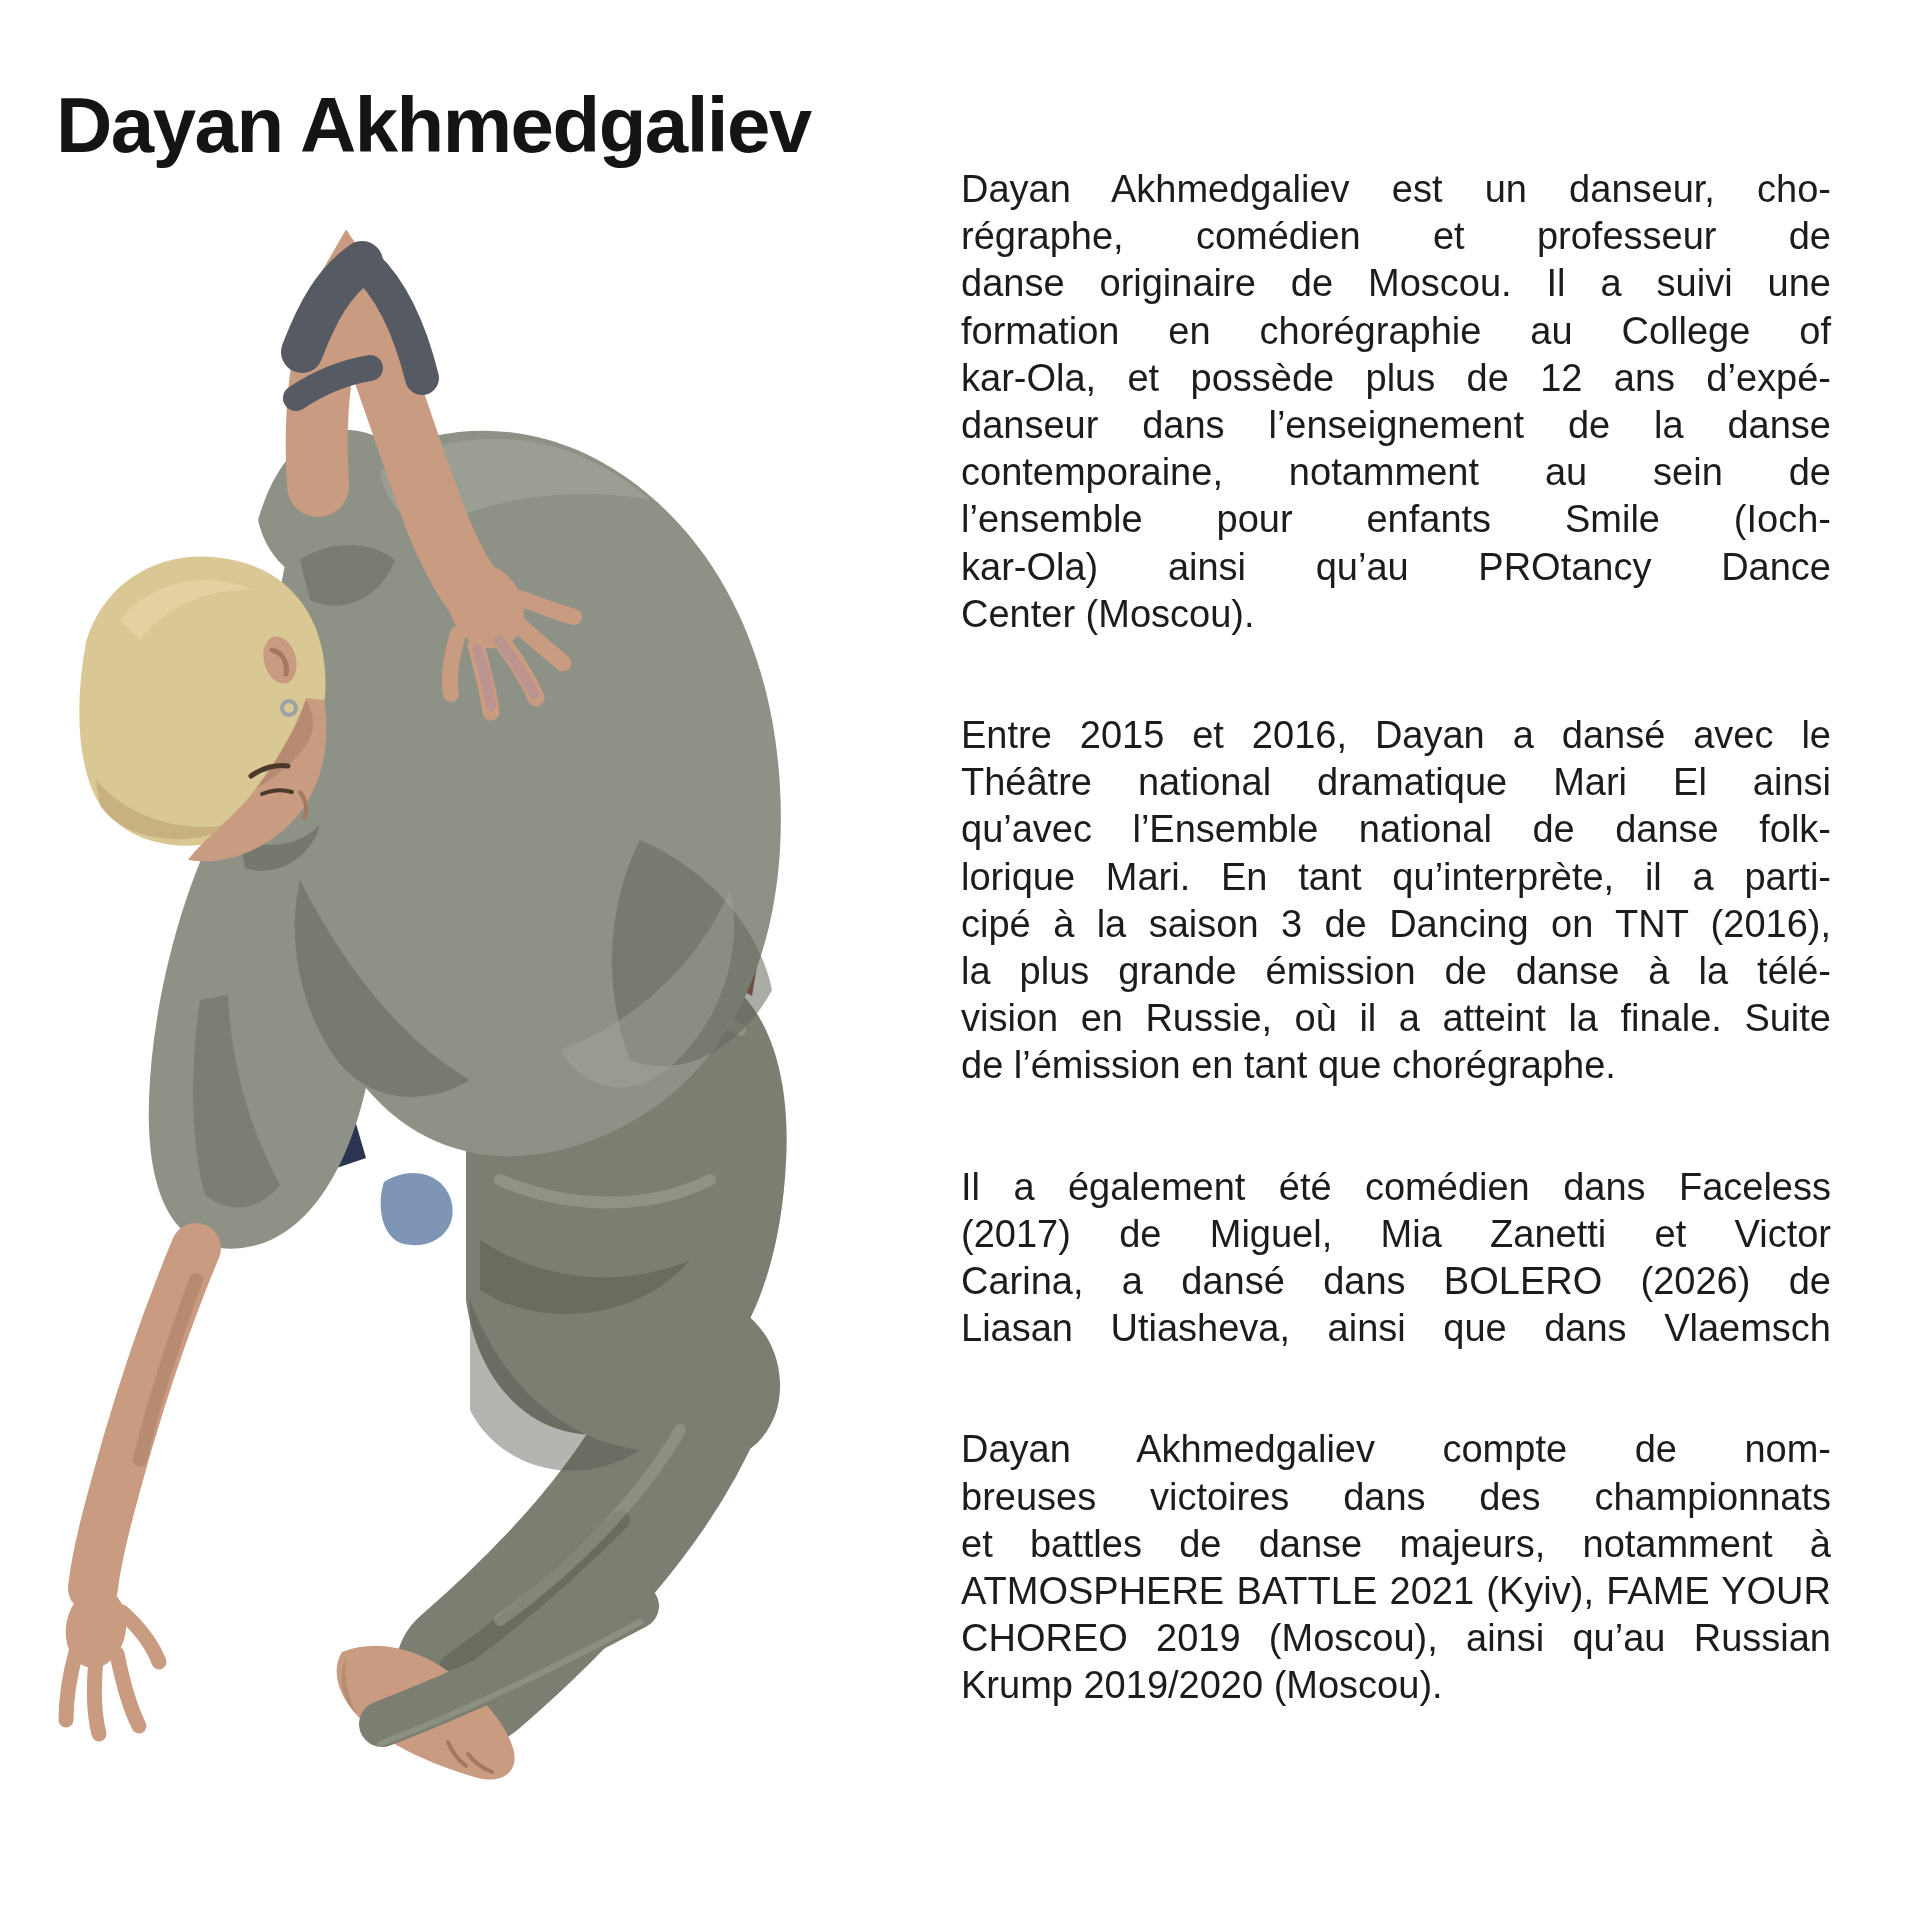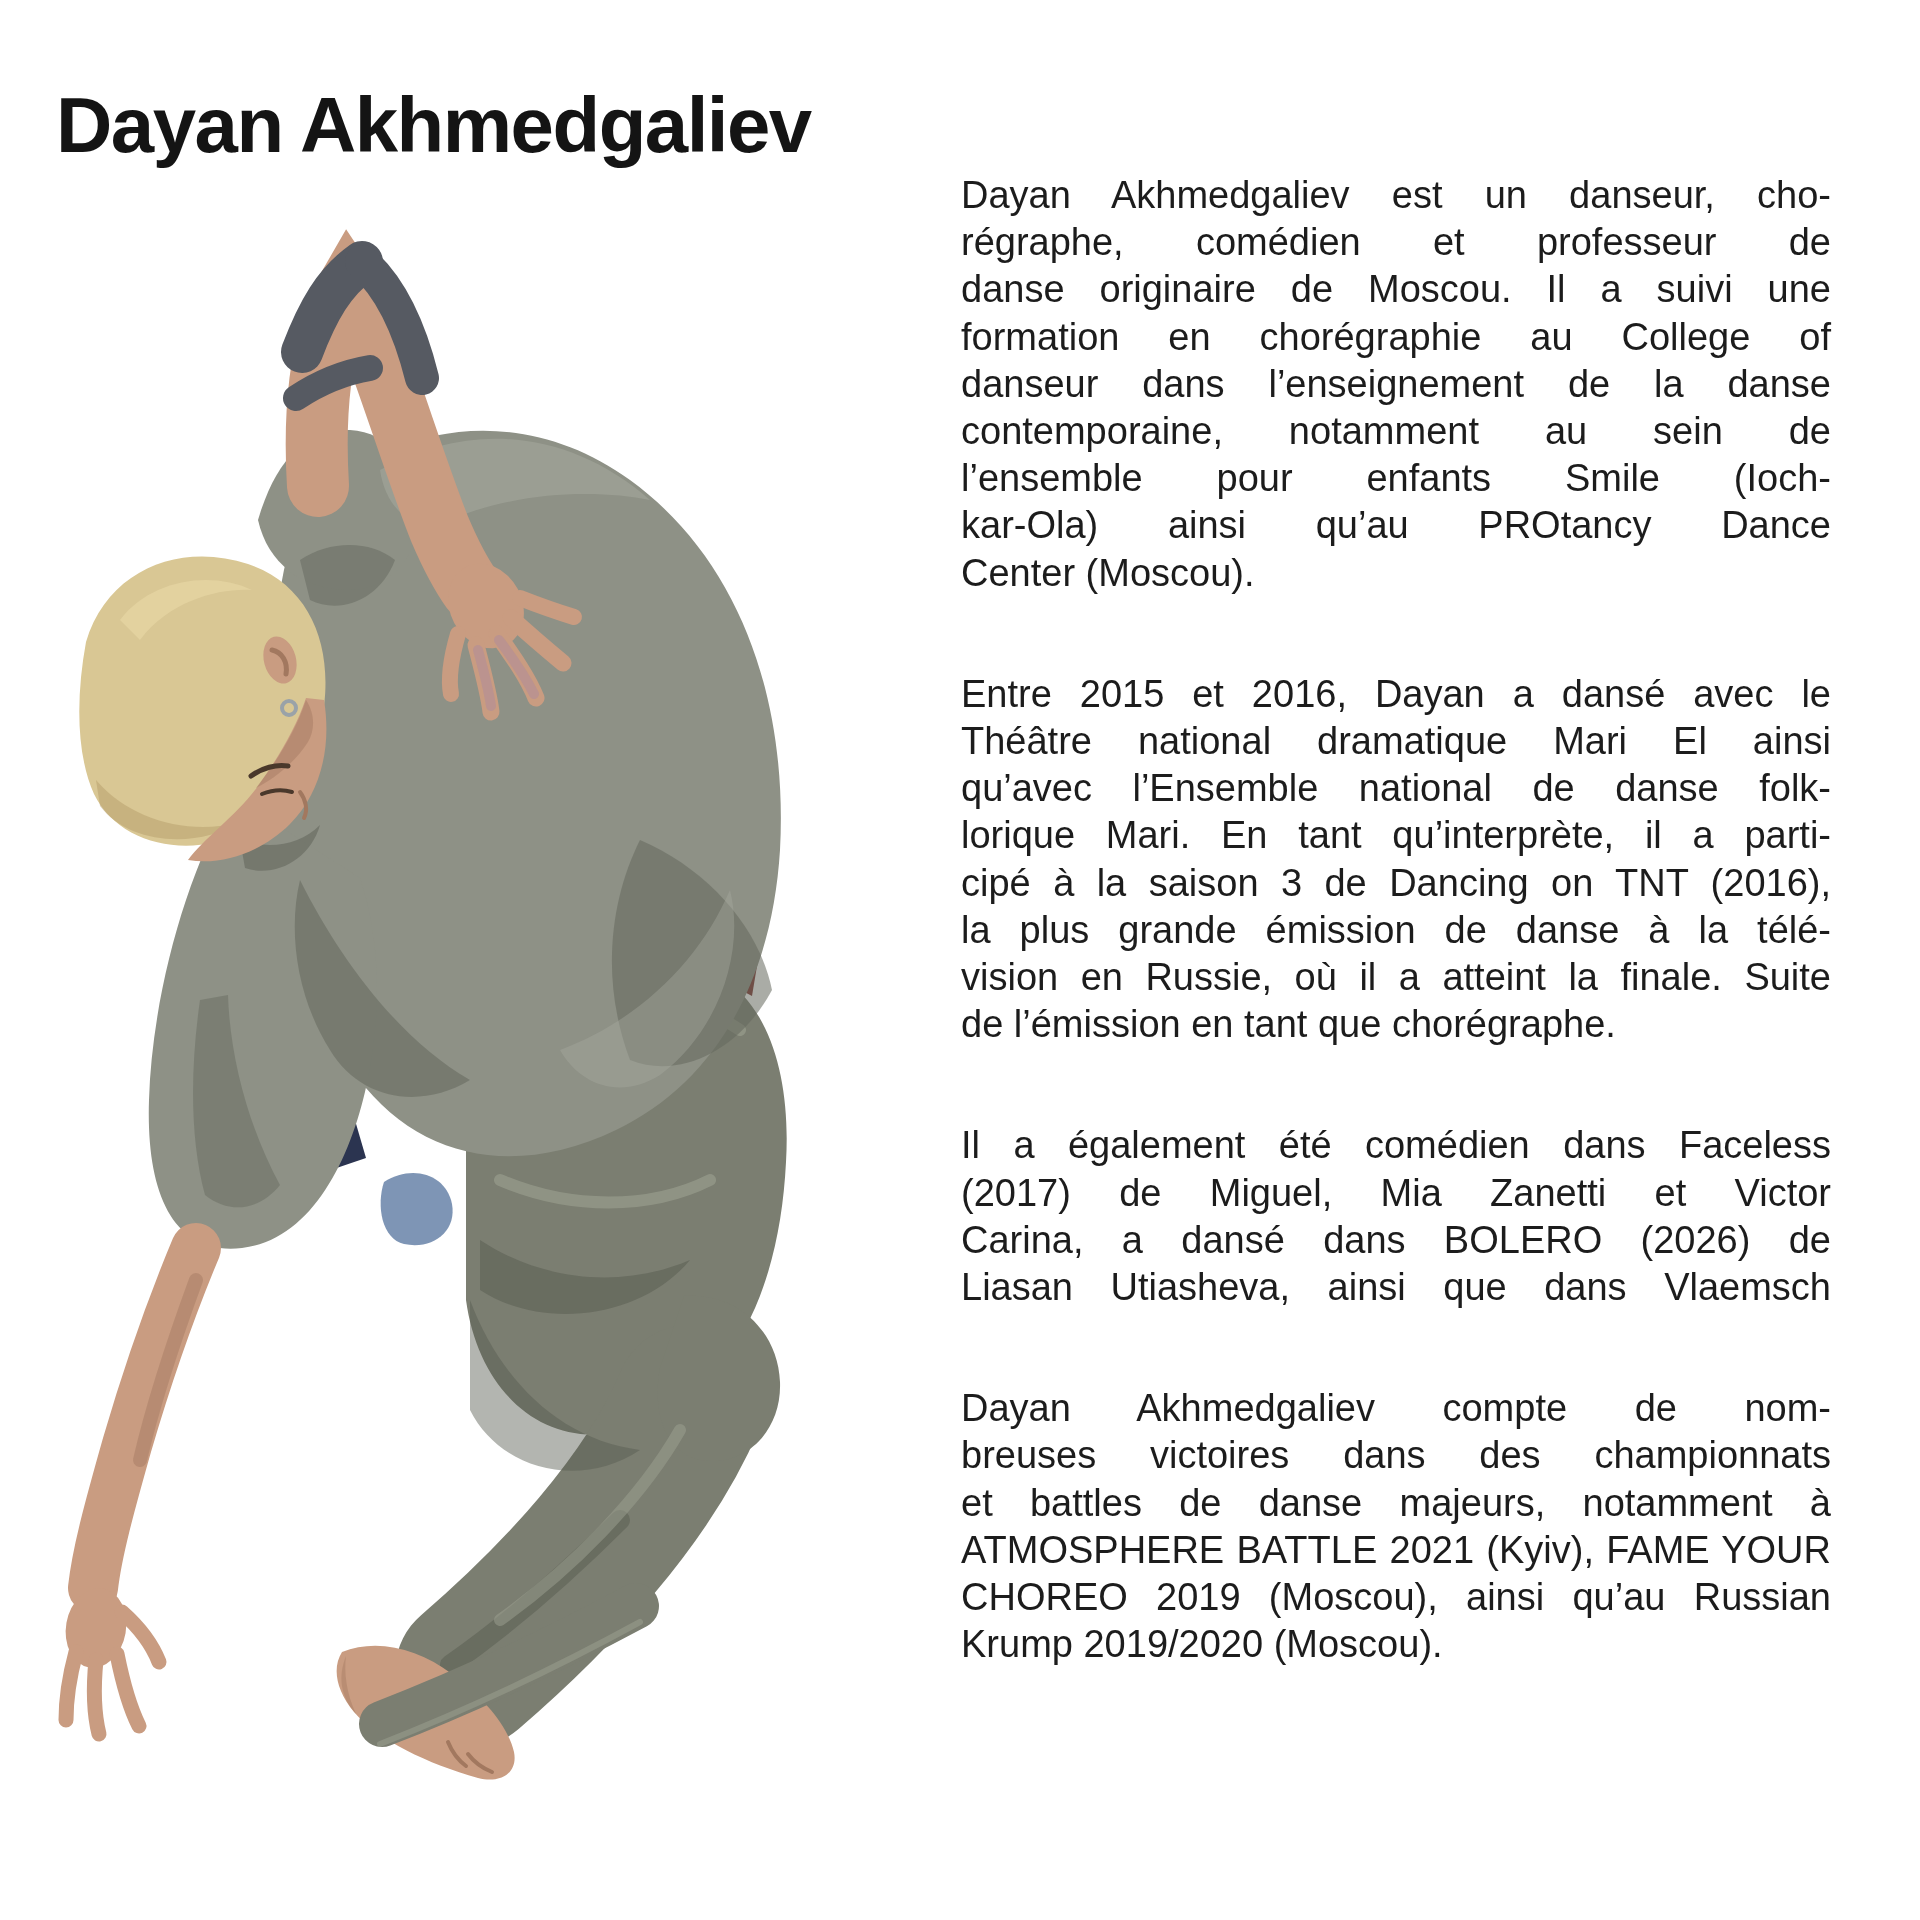--- a/index.html
+++ b/index.html
@@ -30,21 +30,21 @@
     height: 1630px;
   }
   .bio {
     position: absolute;
     left: 961px;
     top: 158px;
     width: 870px;
     color: #1c1c1c;
   }
   .para {
-    margin: 14px 0 74px 0;
+    margin: 8px 0 74px 0;
     font-size: 38px;
     line-height: 47.2px;
     font-weight: 400;
   }
   .para:last-child { margin-bottom: 0; }
   .ln {
     white-space: nowrap;
     text-align: justify;
     text-align-last: justify;
   }
@@ -146,20 +146,21 @@
     </g>
   </svg>
 
   <div class="bio">
 
     <div class="para">
       <div class="ln">Dayan Akhmedgaliev est un danseur, cho-</div>
       <div class="ln">régraphe, comédien et professeur de</div>
       <div class="ln">danse originaire de Moscou. Il a suivi une</div>
       <div class="ln">formation en chorégraphie au College of</div>
+      <div class="ln">kar-Ola, et possède plus de 12 ans d’expé-</div>
       <div class="ln">danseur dans l’enseignement de la danse</div>
       <div class="ln">contemporaine, notamment au sein de</div>
       <div class="ln">l’ensemble pour enfants Smile (Ioch-</div>
       <div class="ln">kar-Ola) ainsi qu’au PROtancy Dance</div>
       <div class="ln last">Center (Moscou).</div>
     </div>
 
     <div class="para">
       <div class="ln">Entre 2015 et 2016, Dayan a dansé avec le</div>
       <div class="ln">Théâtre national dramatique Mari El ainsi</div>

